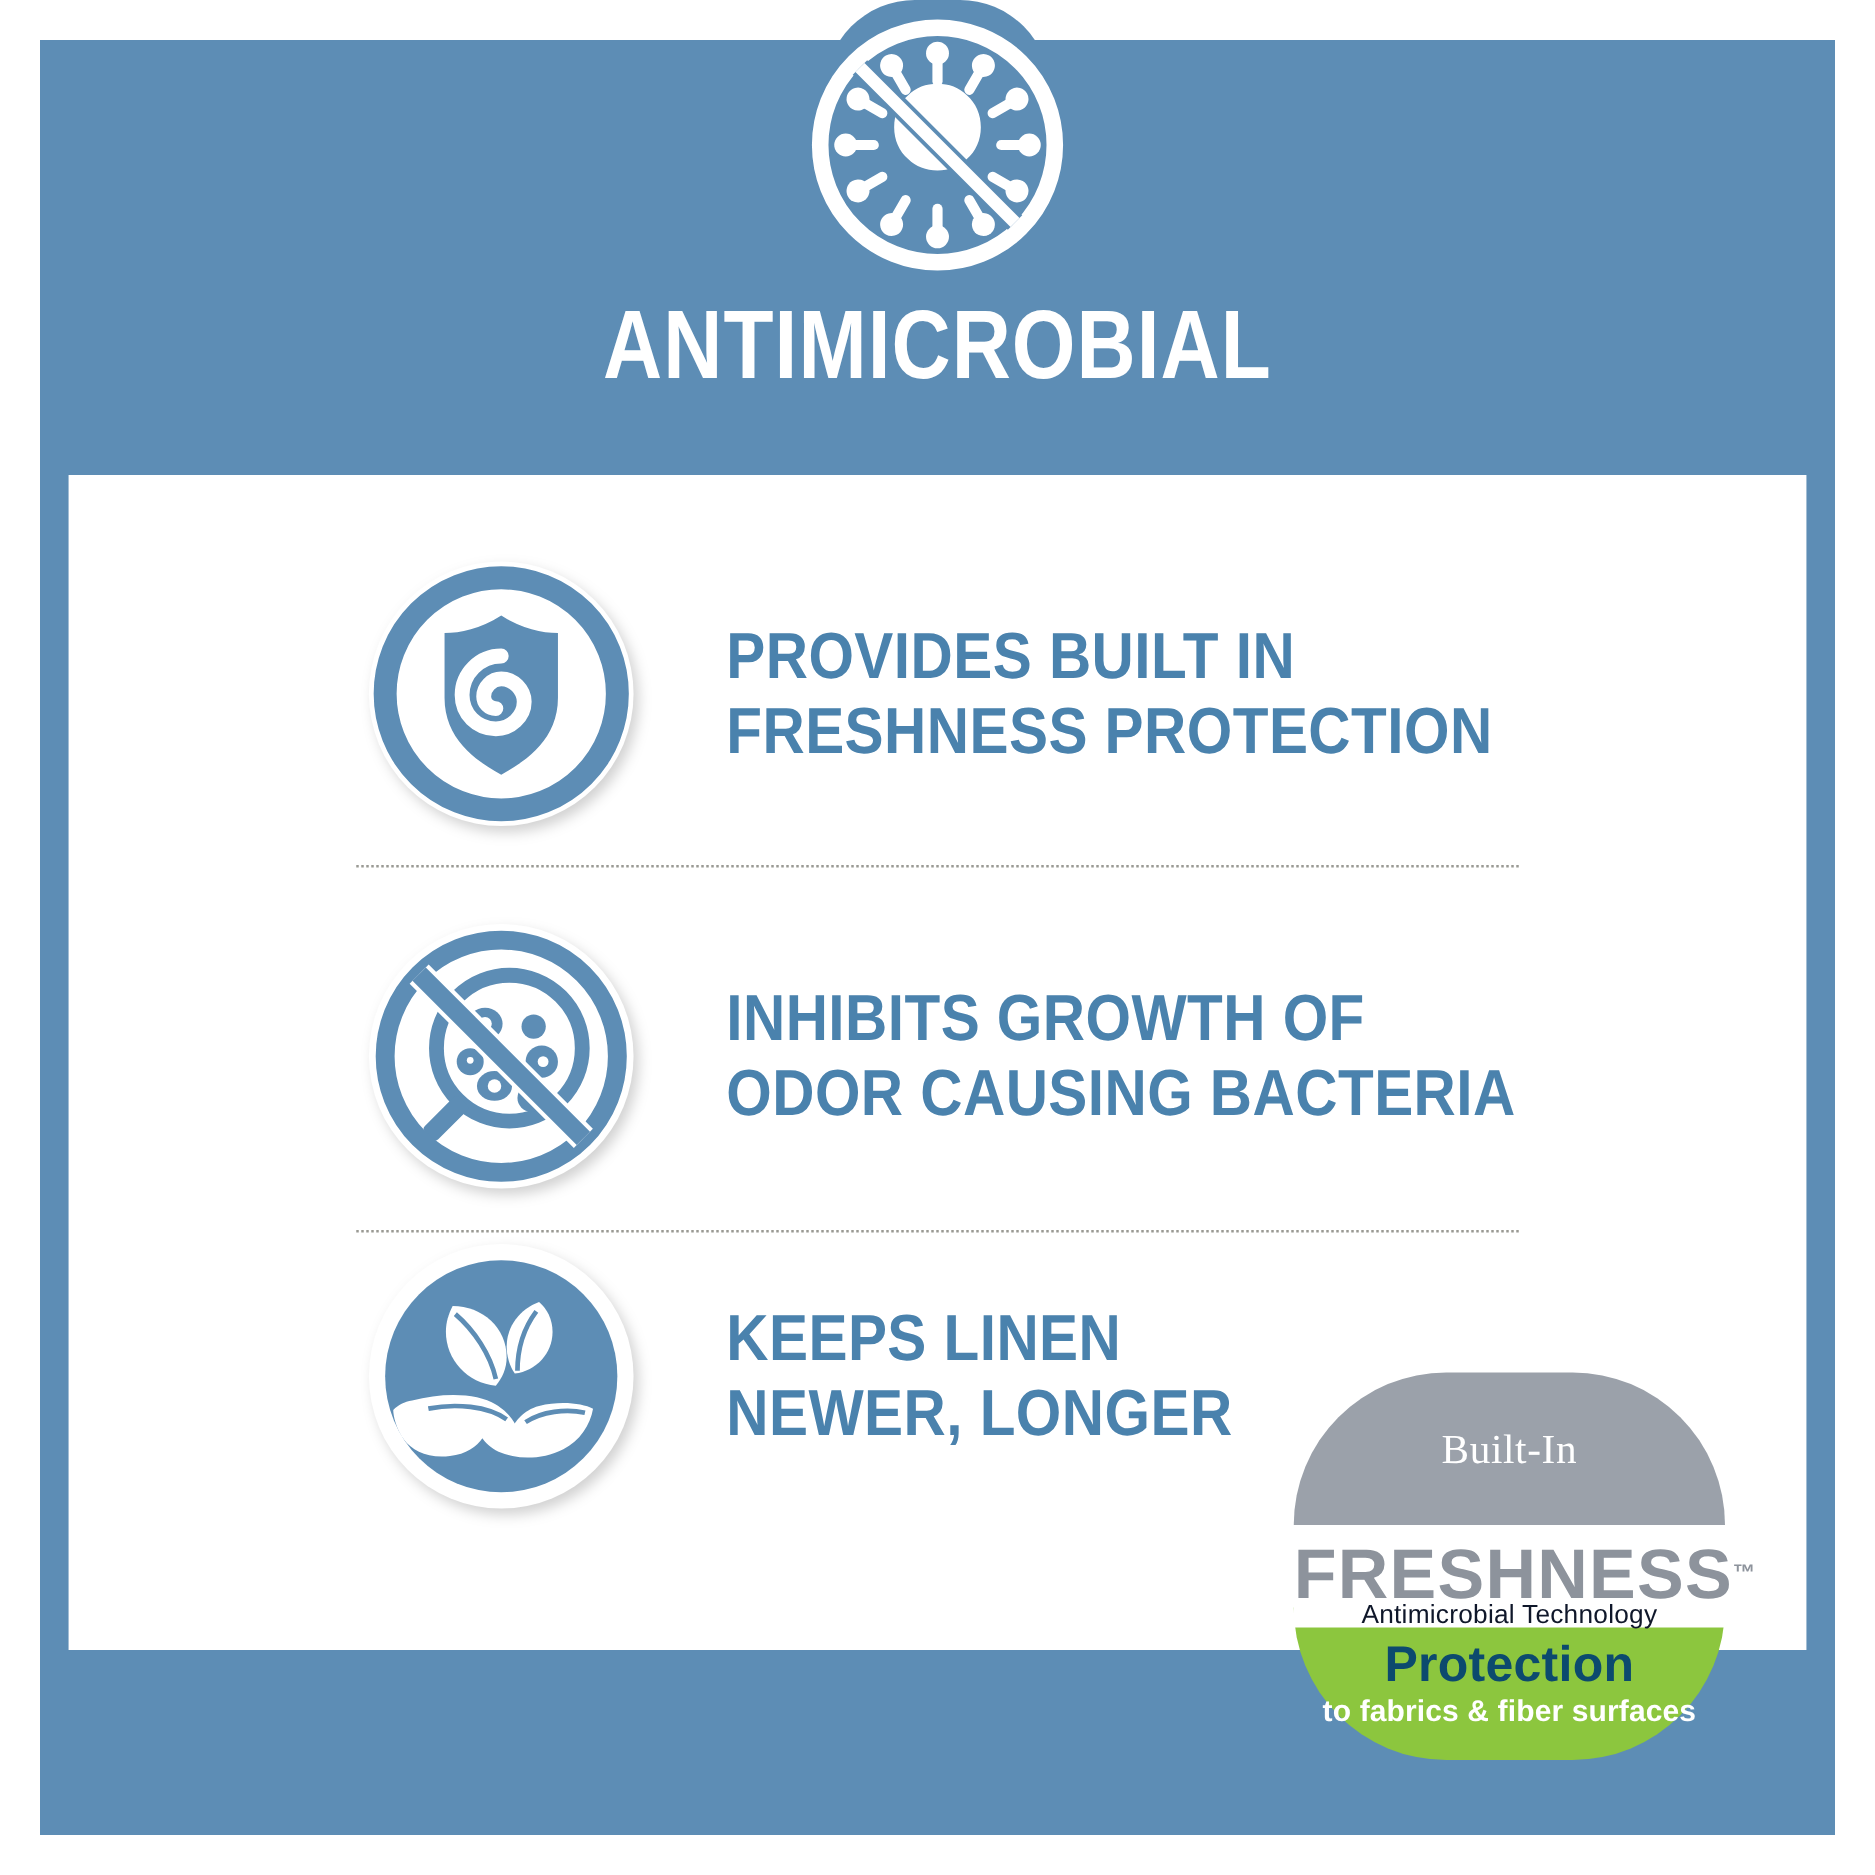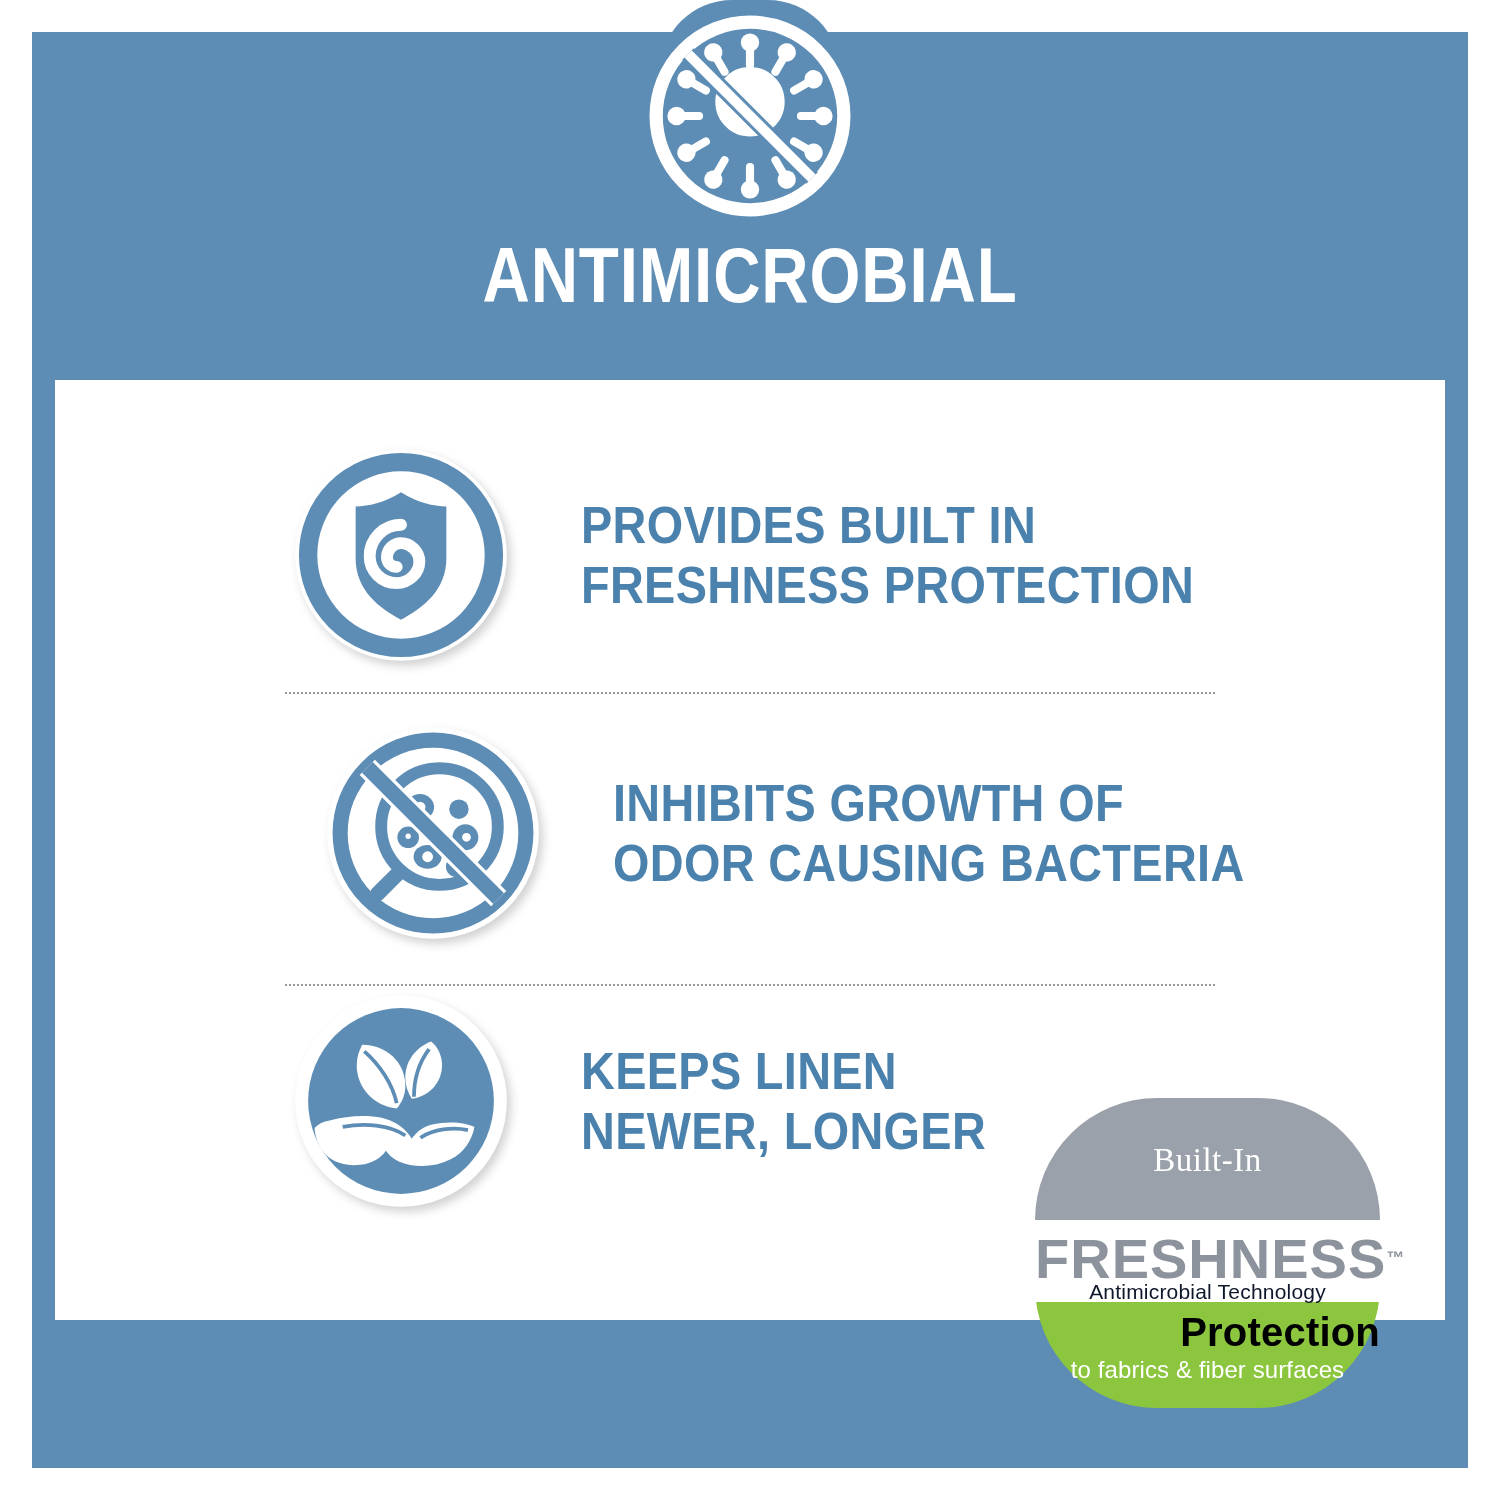--- a/index.html
+++ b/index.html
@@ -102,21 +102,21 @@
   
   .feature-row {
     position: absolute;
     left: 0;
     width: 1390px;
     height: 250px;
     display: flex;
     align-items: center;
   }
   .feature-row.r1 { top: 50px; }
-  .feature-row.r2 { top: 328px; margin-left: 32px; }
+  .feature-row.r2 { top: 340px; }
   .feature-row.r3 { top: 596px; }
 
   .feature-icon {
     position: relative;
     flex: 0 0 auto;
     width: 216px;
     height: 216px;
     margin-left: 238px;
     filter: drop-shadow(4px 5px 5px rgba(0,0,0,0.18));
   }
@@ -219,35 +219,35 @@
     width: 345px;
     height: 122px;
     background: #8cc63e;
     border-radius: 0 0 173px 173px;
   }
   .badge-bottom-title {
     position: absolute;
     left: 0;
     top: 212px;
     width: 345px;
-    text-align: right;
-    color: #000000;
+    text-align: center;
+    color: #0c4a6e;
     font-size: 40px;
     font-weight: bold;
     letter-spacing: 0.2px;
   }
   .badge-bottom-sub {
     position: absolute;
     left: 0;
     top: 258px;
     width: 345px;
     text-align: center;
     color: #ffffff;
     font-size: 24px;
-    font-weight: normal;
+    font-weight: bold;
     letter-spacing: 0.1px;
   }
 </style>
 </head>
 <body>
 
 <div id="poster">
 
   <div class="frame-dome"></div>
   <div class="frame-header"></div>

